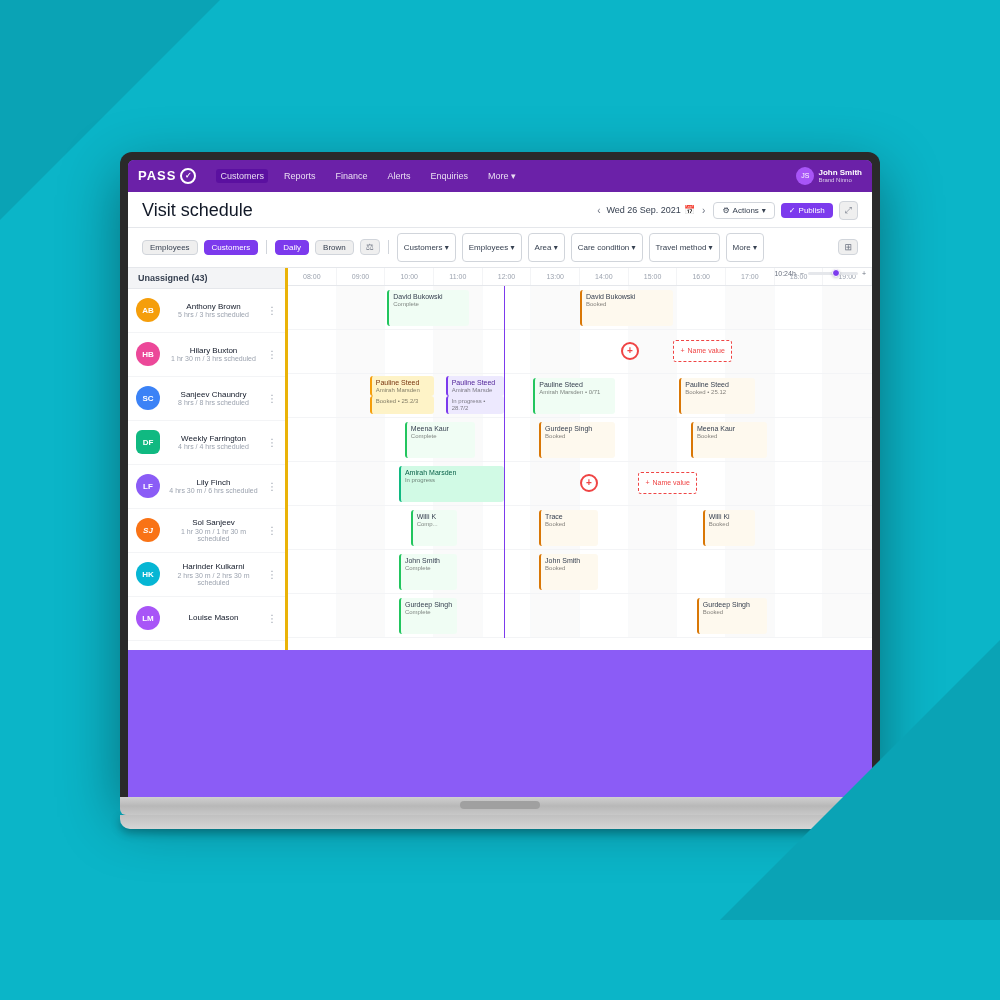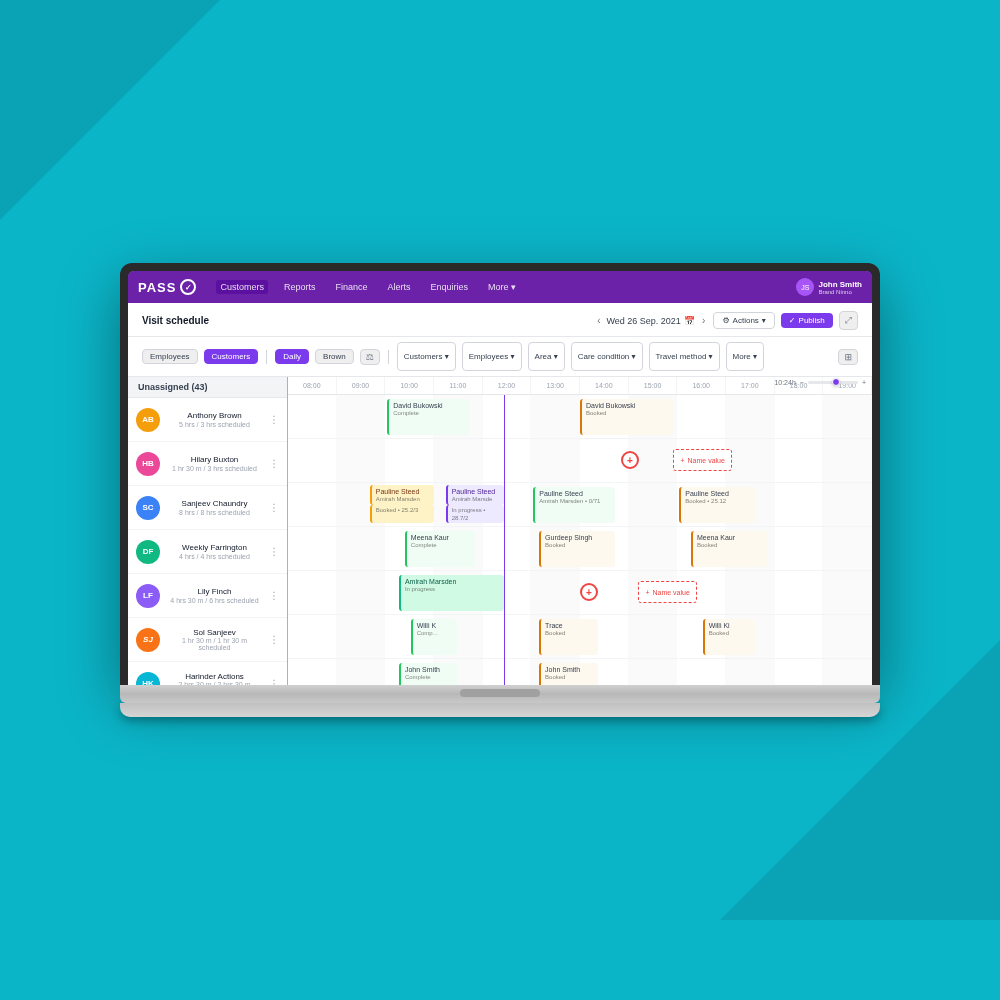--- a/index.html
+++ b/index.html
@@ -39,21 +39,21 @@
     .laptop-screen-outer {
       background: #2a2a2a;
       border-radius: 12px 12px 0 0;
       padding: 8px 8px 0 8px;
       box-shadow: 0 20px 60px rgba(0,0,0,0.4);
     }
     .laptop-screen-inner {
       background: #8b5cf6;
       border-radius: 6px 6px 0 0;
       overflow: hidden;
-      height: 414px;
+      height: 637px;
     }
     .laptop-base {
       background: linear-gradient(180deg, #d0d0d0 0%, #b8b8b8 50%, #c8c8c8 100%);
       height: 18px;
       border-radius: 0 0 6px 6px;
       position: relative;
     }
     .laptop-base::before {
       content: '';
       position: absolute;
@@ -149,22 +149,22 @@
 
     .content-header {
       background: white;
       padding: 8px 14px 6px;
       display: flex;
       align-items: center;
       justify-content: space-between;
       border-bottom: 1px solid #e5e7eb;
     }
     .page-title {
-      font-size: 10px;
-      font-weight: 700;
+      font-size: 18px;
+      font-weight: 400;
       color: #111827;
     }
     .header-right {
       display: flex;
       align-items: center;
       gap: 6px;
     }
     .date-nav {
       display: flex;
       align-items: center;
@@ -255,21 +255,21 @@
     .schedule-area {
       display: flex;
       height: 382px;
       overflow: hidden;
     }
 
     .employee-list {
       width: 160px;
       min-width: 160px;
       background: white;
-      border-right: 1px solid #eab308;
+      border-right: 3px solid #eab308;
       overflow-y: hidden;
     }
 
     .unassigned-header {
       padding: 5px 10px;
       font-size: 9px;
       font-weight: 600;
       color: #374151;
       background: #f3f4f6;
       border-bottom: 1px solid #e5e7eb;
@@ -534,21 +534,21 @@
           </div>
           <div class="employee-row">
             <div class="employee-avatar" style="background:#3b82f6;">SC</div>
             <div class="employee-info">
               <div class="employee-name">Sanjeev Chaundry</div>
               <div class="employee-hours">8 hrs / 8 hrs scheduled</div>
             </div>
             <span class="employee-menu">⋮</span>
           </div>
           <div class="employee-row">
-            <div class="employee-avatar" style="background:#10b981;">DF</div>
+            <div class="employee-avatar" style="background:#10b981;border-radius:6px;">DF</div>
             <div class="employee-info">
               <div class="employee-name">Weekly Farrington</div>
               <div class="employee-hours">4 hrs / 4 hrs scheduled</div>
             </div>
             <span class="employee-menu">⋮</span>
           </div>
           <div class="employee-row">
             <div class="employee-avatar" style="background:#8b5cf6;">LF</div>
             <div class="employee-info">
               <div class="employee-name">Lily Finch</div>
@@ -560,21 +560,21 @@
             <div class="employee-avatar" style="background:#f97316;font-style:italic;">SJ</div>
             <div class="employee-info">
               <div class="employee-name">Sol Sanjeev</div>
               <div class="employee-hours">1 hr 30 m / 1 hr 30 m scheduled</div>
             </div>
             <span class="employee-menu">⋮</span>
           </div>
           <div class="employee-row">
             <div class="employee-avatar" style="background:#06b6d4;text-align:right;">HK</div>
             <div class="employee-info">
-              <div class="employee-name">Harinder Actions</div>
+              <div class="employee-name">Harinder Kulkarni</div>
               <div class="employee-hours">2 hrs 30 m / 2 hrs 30 m scheduled</div>
             </div>
             <span class="employee-menu">⋮</span>
           </div>
           <div class="employee-row">
             <div class="employee-avatar" style="background:#a855f7;">LM</div>
             <div class="employee-info">
               <div class="employee-name">Louise Mason</div>
               <div class="employee-hours"></div>
             </div>

